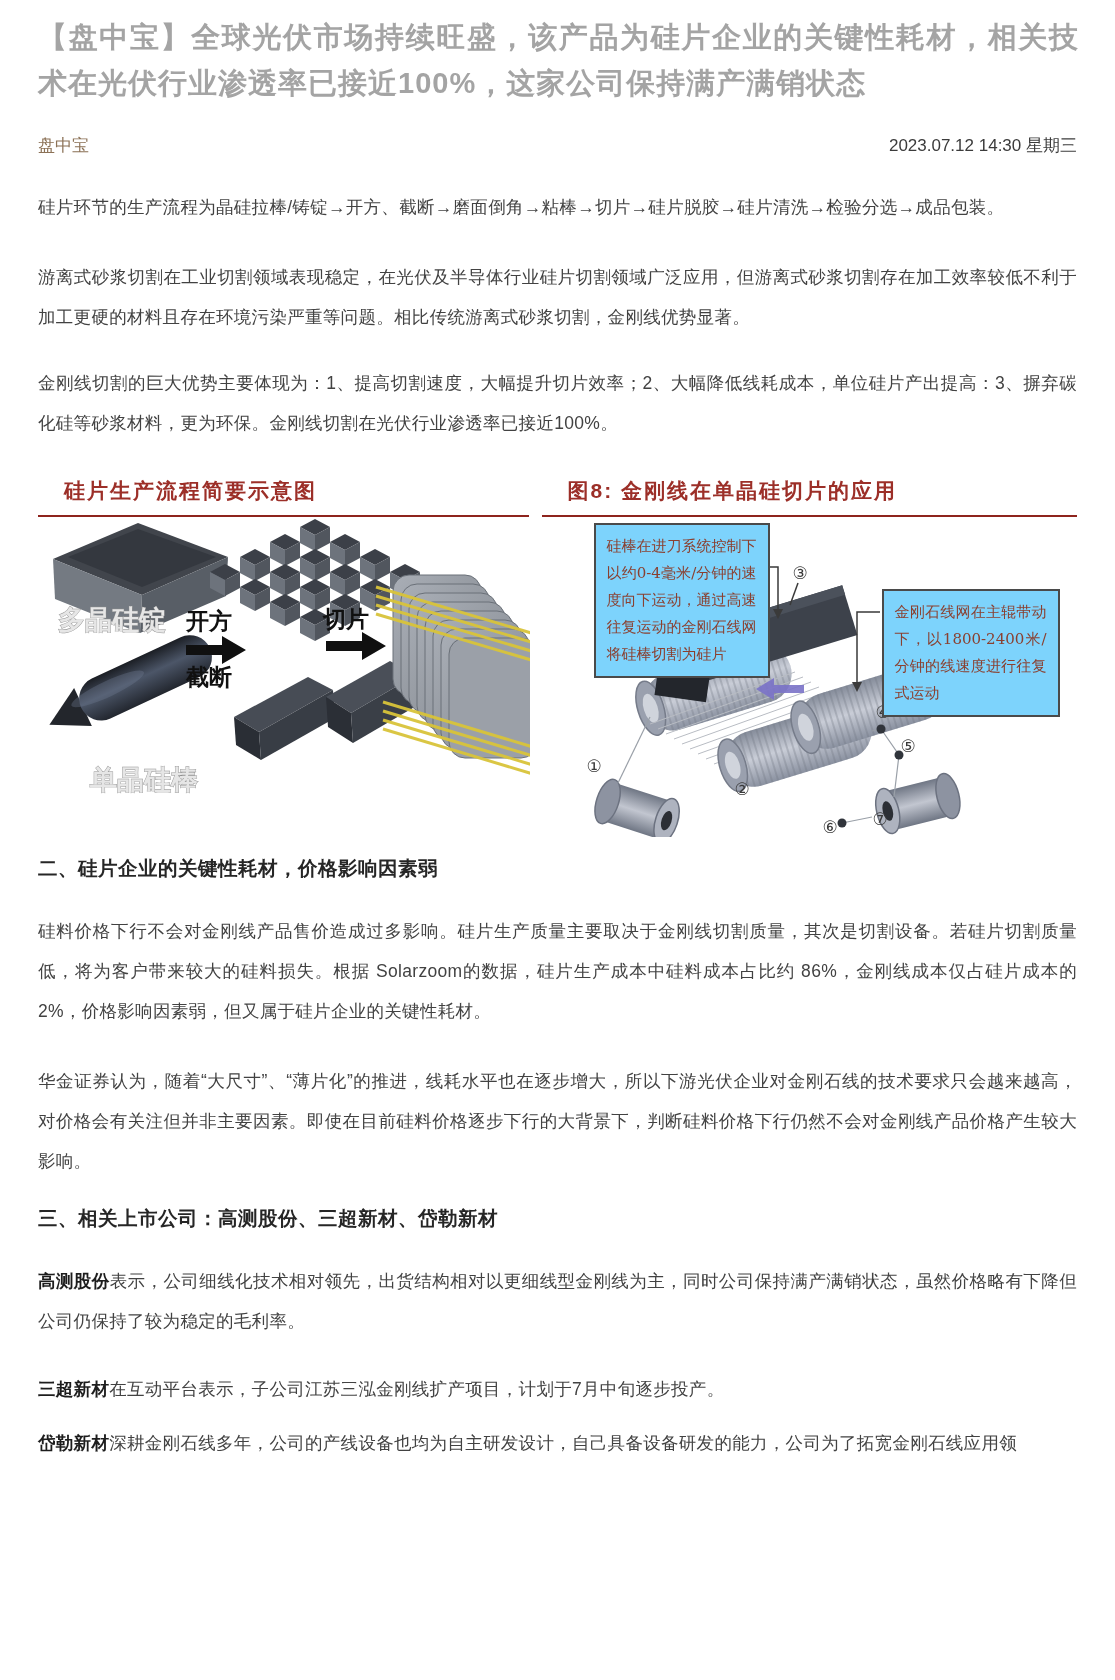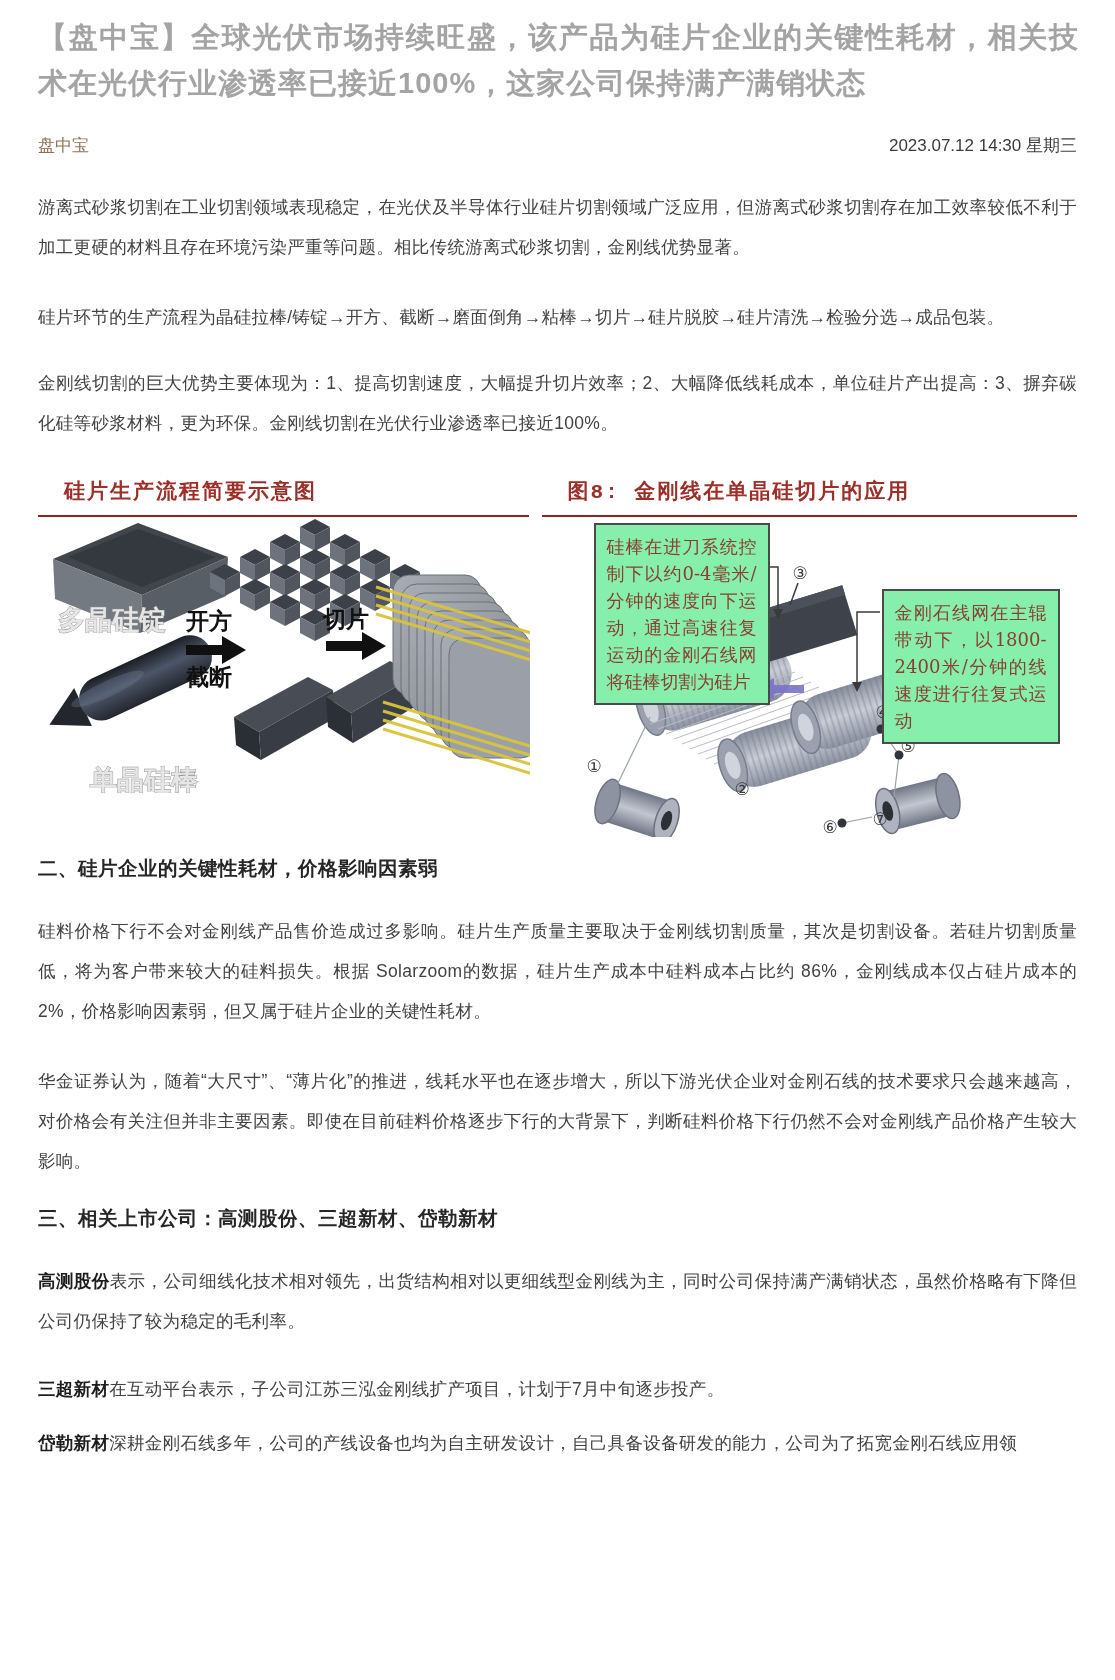--- a/index.html
+++ b/index.html
@@ -34,33 +34,33 @@
   .company-lead{font-weight:bold;color:#1d1d1d;}
   .para.c2{margin-top:28px;}
   .para.c3{margin-top:14px;}
 
   
   .figures{display:flex;gap:13px;margin:26px 38px 0;}
   .fig{background:#fff;}
   .fig-left{width:492px;}
   .fig-right{width:537px;}
   .fig-title{
-    font-family:Liberation Mono, monospace;
+    font-family:Liberation Sans, sans-serif;
     font-weight:bold;font-size:21px;color:#9c2f28;
     padding:8px 0 10px 26px;border-bottom:2px solid #8e241d;
     letter-spacing:2px;
   }
   .fig-body{position:relative;}
   .fig-left .fig-body{height:290px;}
   .fig-right .fig-body{height:320px;}
   .fig-svg{position:absolute;left:0;top:0;}
   .callout{
-    position:absolute;border:2px solid #4a4a4a;background:#86efac;
+    position:absolute;border:2px solid #4a4a4a;background:#7dd3fc;
     font-family:"DejaVu Serif","Liberation Serif",serif;
-    color:#8a4030;font-size:18px;line-height:27px;
+    color:#8a4030;font-size:15px;line-height:27px;
     padding:8px 11px;text-align:justify;
   }
   .callout-left{left:52px;top:6px;width:150px;}
   .callout-right{left:340px;top:72px;width:152px;}
   .legend{
     position:absolute;left:448px;top:168px;
     font-family:"DejaVu Serif","Liberation Serif",serif;
     color:#8a4030;font-size:13.5px;line-height:24px;white-space:nowrap;
     margin:0;padding:0;list-style:none;
   }
@@ -72,22 +72,22 @@
 <div class="page">
 
   <h1 class="article-title">【盘中宝】全球光伏市场持续旺盛，该产品为硅片企业的关键性耗材，相关技术在光伏行业渗透率已接近100%，这家公司保持满产满销状态</h1>
 
   <div class="byline">
     <span class="author">盘中宝</span>
     <span class="datetime">2023.07.12 14:30 星期三</span>
   </div>
 
 
+  <p class="para">硅片环节的生产流程为晶硅拉棒/铸锭→开方、截断→磨面倒角→粘棒→切片→硅片脱胶→硅片清洗→检验分选→成品包装。</p>
   <p class="para">游离式砂浆切割在工业切割领域表现稳定，在光伏及半导体行业硅片切割领域广泛应用，但游离式砂浆切割存在加工效率较低不利于加工更硬的材料且存在环境污染严重等问题。相比传统游离式砂浆切割，金刚线优势显著。</p>
-  <p class="para">硅片环节的生产流程为晶硅拉棒/铸锭→开方、截断→磨面倒角→粘棒→切片→硅片脱胶→硅片清洗→检验分选→成品包装。</p>
   <p class="para tight">金刚线切割的巨大优势主要体现为：1、提高切割速度，大幅提升切片效率；2、大幅降低线耗成本，单位硅片产出提高：3、摒弃碳化硅等砂浆材料，更为环保。金刚线切割在光伏行业渗透率已接近100%。</p>
 
   <div class="figures">
 
     <figure class="fig fig-left" style="margin:0">
       <div class="fig-title">硅片生产流程简要示意图</div>
       <div class="fig-body">
         <svg class="fig-svg" width="492" height="290" viewBox="0 0 492 290">
           <defs>
             <linearGradient id="rodGrad" x1="0" y1="0" x2="0" y2="1">

